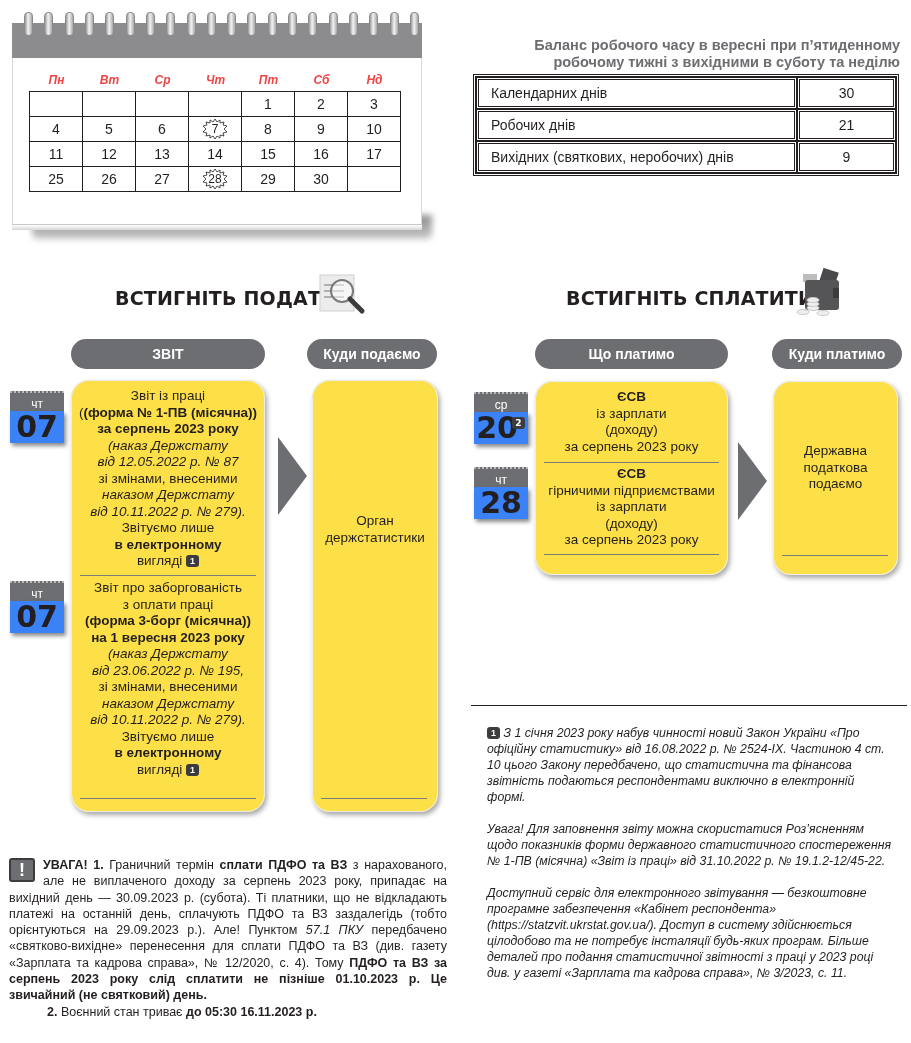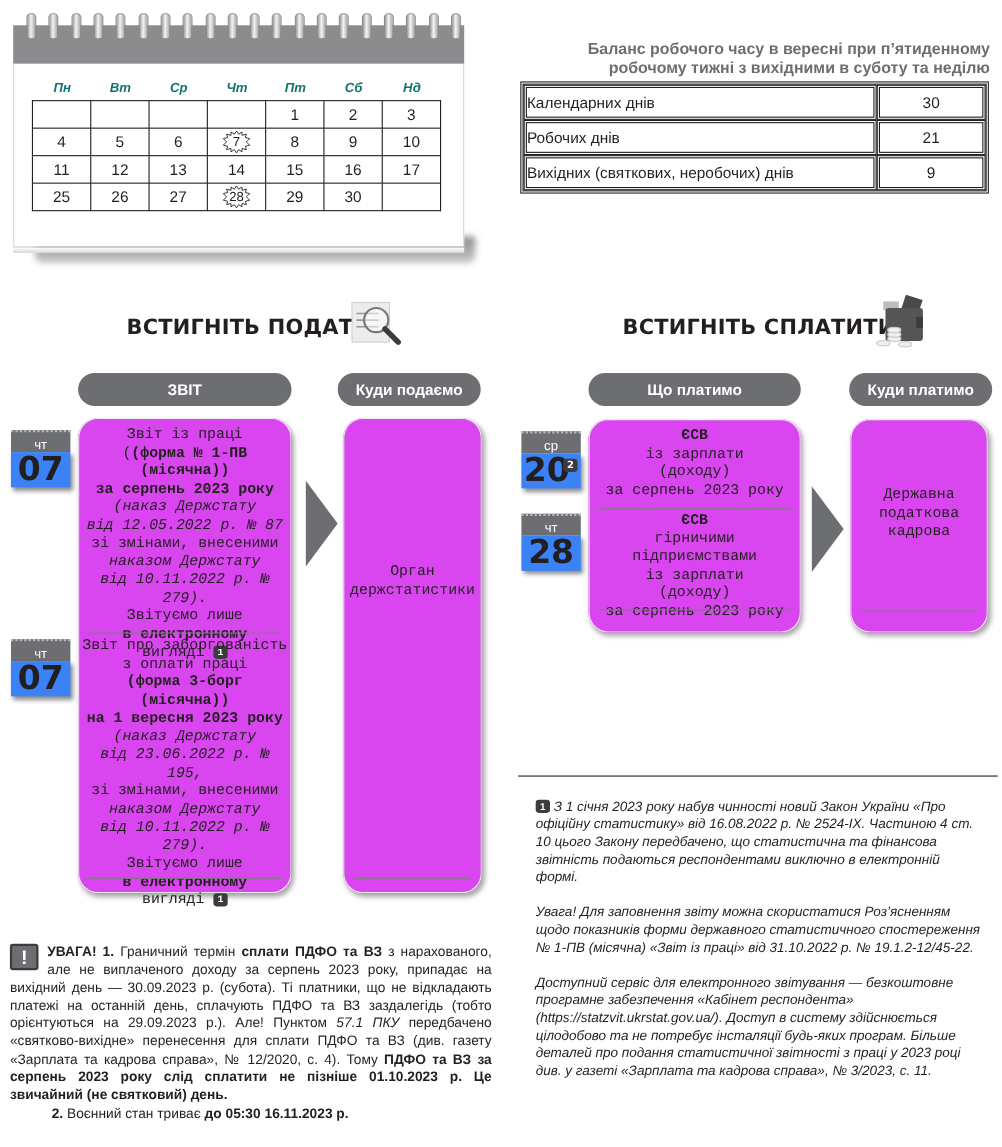--- a/index.html
+++ b/index.html
@@ -12,45 +12,45 @@
     background: linear-gradient(#8a8a8a, #c9c9c9); border-radius: 0 0 6px 6px; filter: blur(3px); }
   .cal-header { position: absolute; left: 0; top: 13px; width: 410px; height: 35px; background: #8c8c8e; }
   .cal-body { position: absolute; left: 0; top: 48px; width: 410px; height: 166px; background: #fff;
     border-left: 1px solid #d8d8d8; border-right: 1px solid #d8d8d8; }
   .cal-bottom { position: absolute; left: 0; top: 214px; width: 410px; height: 6px;
     background: linear-gradient(#ffffff, #d6d6d6); border-top: 1px solid #c9c9c9; }
   .rings { position: absolute; left: 12px; top: 2px; width: 395px; height: 24px; display: flex; justify-content: space-between; }
   .ring { width: 9px; height: 24px; border-radius: 4px;
     background: linear-gradient(90deg, #9b9b9b, #f3f3f3 45%, #a8a8a8); border: 1px solid #8b8b8b; }
   .cal-days { position: absolute; left: 18px; top: 63px; width: 372px; display: grid; grid-template-columns: repeat(7, 53px);
-    font-style: italic; font-weight: bold; color: #0f766e; font-size: 12px; text-align: center; }
+    font-style: italic; font-weight: bold; color: #ef4444; font-size: 12px; text-align: center; }
   .cal-grid { position: absolute; left: 17px; top: 81px; border-collapse: collapse; }
   .cal-grid td { width: 53px; height: 25px; border: 1px solid #231f20; text-align: center; font-size: 14px; color: #231f20; }
   .burst { display: inline-flex; align-items: center; justify-content: center; width: 26px; height: 22px; font-size: 12px;
     position: relative; }
   .burst svg { position: absolute; left: 0; top: 0; }
   .burst span { position: relative; }
 
   
   .balance-title { position: absolute; left: 470px; top: 37px; width: 430px; text-align: right;
     font-weight: bold; color: #6d6e71; font-size: 14.5px; line-height: 17px; }
   .balance-table { position: absolute; left: 473px; top: 74px; width: 426px; border-collapse: separate; border-spacing: 0;
     border: 3px double #231f20; }
-  .balance-table td { border: 3px double #231f20; height: 32px; font-size: 14px; padding: 0 0; }
+  .balance-table td { border: 3px double #231f20; height: 32px; font-size: 14px; padding: 0 12px; }
   .balance-table td.val { width: 99px; text-align: center; }
 
   
   .sec-title { position: absolute; font-weight: 900; font-size: 19px; letter-spacing: 0.2px; color: #231f20;
     font-family: "DejaVu Sans", sans-serif; }
 
   .pill { position: absolute; height: 30px; border-radius: 15px; background: #6d6e71; color: #fff;
     font-weight: bold; font-size: 14px; display: flex; align-items: center; justify-content: center; }
 
-  .card { position: absolute; background: #d946ef; border-radius: 18px;
-    box-shadow: 2px 3px 5px rgba(0,0,0,0.35), inset 0 0 0 1px #ececec; font-family: Liberation Mono, monospace; }
+  .card { position: absolute; background: #fde047; border-radius: 18px;
+    box-shadow: 2px 3px 5px rgba(0,0,0,0.35), inset 0 0 0 1px #ececec; }
   .card-text { text-align: center; font-size: 13.5px; line-height: 16.5px; color: #231f20; }
   .card-text i { font-style: italic; }
   .rule { position: absolute; height: 1px; background: #7d7d7f; }
 
   .arrow { position: absolute; width: 0; height: 0; border-top: 39px solid transparent; border-bottom: 39px solid transparent;
     border-left: 29px solid #6d6e71; }
 
   .date-badge { position: absolute; width: 54px; }
   .date-badge .top { height: 20px; background: #6d6e71; color: #fff; font-size: 12px; text-align: center; line-height: 22px;
     border-top: 2px dotted #b9b9b9; }
@@ -293,21 +293,21 @@
   </div>
   <div class="rule" style="left:9px; top:173px; width:175px;"></div>
 </div>
 
 <div class="arrow" style="left:738px; top:442px;"></div>
 
 <div class="card" style="left:773px; top:381px; width:125px; height:194px;">
   <div class="card-text" style="position:absolute; left:0; top:62px; width:125px;">
     <div>Державна</div>
     <div>податкова</div>
-    <div>кадрова</div>
+    <div>подаємо</div>
   </div>
   <div class="rule" style="left:9px; top:174px; width:106px;"></div>
 </div>
 
 <div class="date-badge" style="left:474px; top:392px;">
   <div class="top">ср</div>
   <div class="num">
     <span style="margin-right:8px;">20</span>
     <span class="note-badge" style="position:absolute; right:3px; top:5px;">2</span>
   </div>

